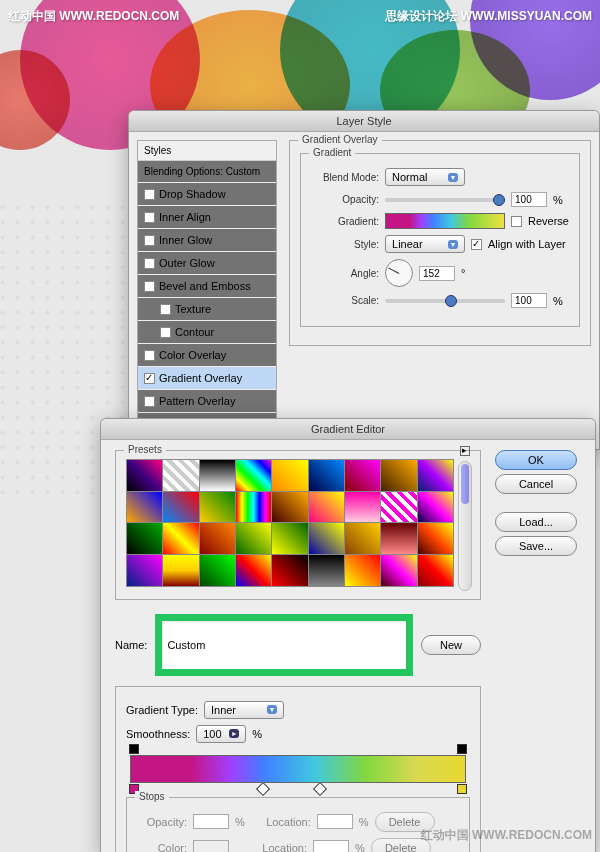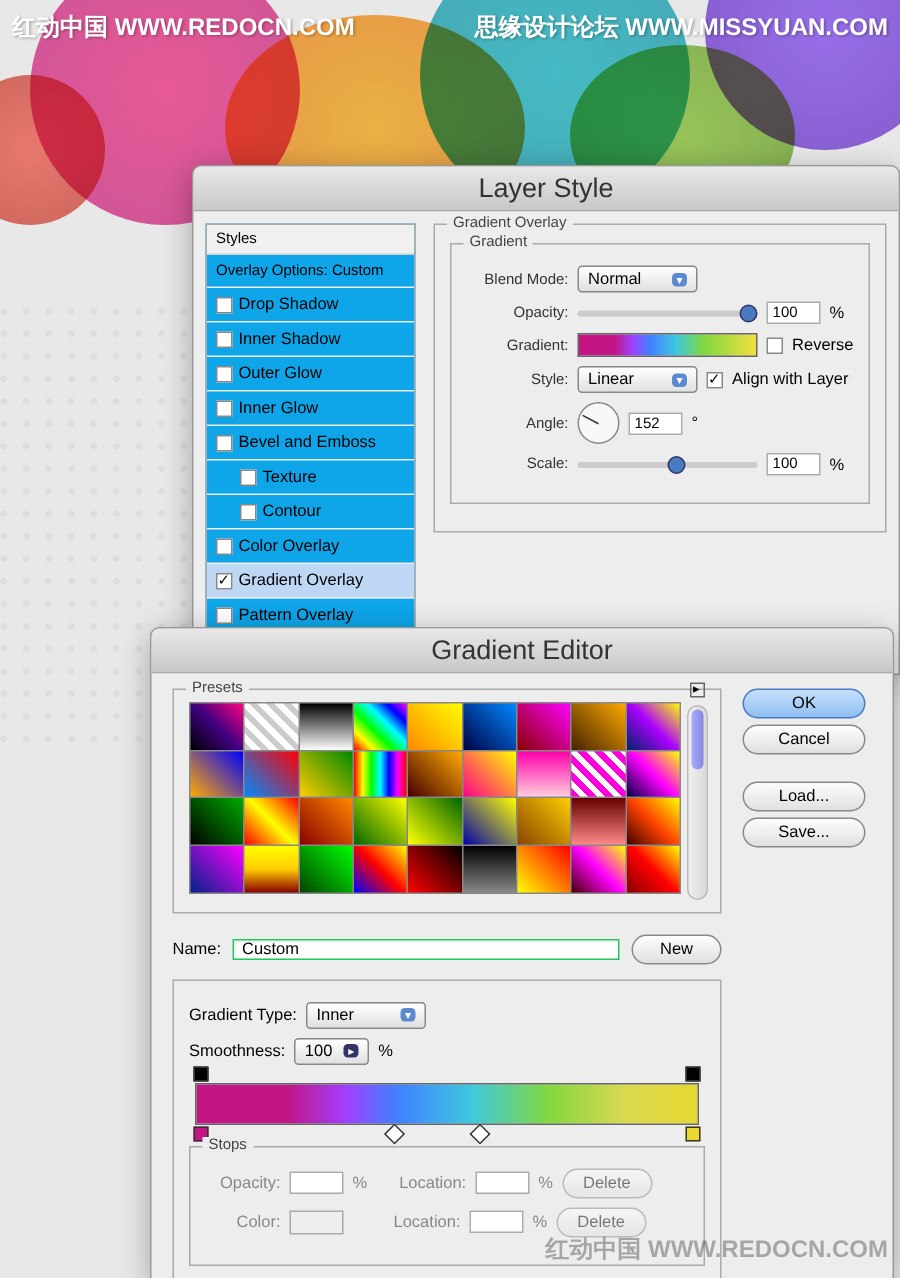--- a/index.html
+++ b/index.html
@@ -6,29 +6,29 @@
 body { width: 600px; height: 852px; background: #e8e8e8; position: relative; overflow: hidden; }
 .bg-artwork { position: absolute; top: 0; left: 0; width: 100%; height: 400px; }
 .blob { position: absolute; border-radius: 50%; mix-blend-mode: multiply; opacity: 0.7; }
 .b1 { width: 180px; height: 180px; background: radial-gradient(circle, #ff2080, #d0157d); top: -30px; left: 20px; }
 .b2 { width: 200px; height: 150px; background: radial-gradient(circle, #ffaa00, #ff7700); top: 10px; left: 150px; }
 .b3 { width: 180px; height: 180px; background: radial-gradient(circle, #00b8c8, #0099aa); top: -40px; left: 280px; }
 .b4 { width: 150px; height: 120px; background: radial-gradient(circle, #80c820, #60a010); top: 30px; left: 380px; }
 .b5 { width: 160px; height: 160px; background: radial-gradient(circle, #8040ff, #6020d0); top: -60px; left: 470px; }
 .b6 { width: 100px; height: 100px; background: radial-gradient(circle, #ff5040, #d03020); top: 50px; left: -30px; }
 .dots { position: absolute; width: 200px; height: 300px; background: radial-gradient(circle, #ccc 20%, transparent 20%); background-size: 15px 15px; opacity: 0.4; }
-.watermark { position: absolute; color: #fff; font-size: 16px; font-weight: bold; text-shadow: 1px 1px 2px rgba(0,0,0,.3); z-index: 5; }
+.watermark { position: absolute; color: #fff; font-size: 12px; font-weight: bold; text-shadow: 1px 1px 2px rgba(0,0,0,.3); z-index: 5; }
 .wm-left { top: 8px; left: 8px; }
 .wm-right { top: 8px; right: 8px; }
 .wm-bottom { bottom: 8px; right: 8px; color: rgba(0,0,0,.3); text-shadow: none; }
 .window { position: absolute; background: #ededed; border: 1px solid #999; border-radius: 6px 6px 0 0; box-shadow: 0 5px 20px rgba(0,0,0,.3); }
-.titlebar { background: linear-gradient(#e8e8e8, #c8c8c8); border-bottom: 1px solid #aaa; border-radius: 6px 6px 0 0; text-align: center; padding: 4px; font-size: 18px; color: #333; }
+.titlebar { background: linear-gradient(#e8e8e8, #c8c8c8); border-bottom: 1px solid #aaa; border-radius: 6px 6px 0 0; text-align: center; padding: 4px; font-size: 11px; color: #333; }
 .layer-style { top: 110px; left: 128px; width: 472px; height: 340px; }
 .ls-body { display: flex; height: calc(100% - 24px); }
-.styles-panel { width: 151px; border: 1px solid #aaa; margin: 8px 4px 8px 8px; background: #0ea5e9; position: relative; }
+.styles-panel { width: 151px; border: 1px solid #aaa; margin: 8px 4px 8px 8px; background: #737373; position: relative; }
 .styles-header { background: #f0f0f0; border-bottom: 1px solid #ccc; padding: 4px 6px; font-size: 10px; }
 .style-item { padding: 5px 6px; border-bottom: 1px solid #eee; display: flex; align-items: center; gap: 4px; font-size: 10px; cursor: pointer; }
 .style-item.selected { background: #bdd7f5; }
 .style-item.sub { padding-left: 22px; }
 .checkbox { width: 11px; height: 11px; border: 1px solid #888; background: #fff; display: inline-block; flex-shrink: 0; position: relative; }
 .checkbox.checked::after { content: "✓"; position: absolute; top: -2px; left: 0; font-size: 10px; color: #000; }
 .gradient-section { flex: 1; padding: 8px; }
 .fieldset { border: 1px solid #aaa; padding: 8px 10px 12px; margin-bottom: 6px; position: relative; }
 .fieldset-label { position: absolute; top: -7px; left: 8px; background: #ededed; padding: 0 4px; font-size: 10px; color: #444; }
 .row { display: flex; align-items: center; margin: 6px 0; gap: 6px; }
@@ -45,21 +45,21 @@
 .ge-body { padding: 10px 14px; display: flex; gap: 10px; }
 .ge-left { flex: 1; }
 .ge-buttons { width: 90px; display: flex; flex-direction: column; gap: 4px; align-items: center; }
 .mac-btn { width: 82px; padding: 3px 0; background: linear-gradient(#fdfdfd,#e0e0e0); border: 1px solid #888; border-radius: 11px; text-align: center; font-size: 11px; cursor: pointer; }
 .mac-btn.primary { background: linear-gradient(#c8e0ff,#8fbef0); border-color: #4a7ac0; }
 .presets-grid { display: grid; grid-template-columns: repeat(9, 1fr); gap: 1px; background: #888; border: 1px solid #888; }
 .preset { aspect-ratio: 1.15; background: #888; }
 .scroll-track { width: 14px; height: 130px; background: linear-gradient(90deg,#f0f0f0,#d8d8d8); border: 1px solid #bbb; border-radius: 7px; position: absolute; right: 8px; top: 10px; }
 .scroll-thumb { position: absolute; top: 2px; left: 2px; width: 8px; height: 40px; background: linear-gradient(90deg,#aaf,#88d); border-radius: 5px; }
 .name-row { display: flex; align-items: center; gap: 8px; margin: 14px 0 10px; }
-.name-input { flex: 1; border: 1px solid #22c55e; padding: 0 5px; background: #fff; box-shadow: inset 1px 1px 2px rgba(0,0,0,.1); }
+.name-input { flex: 1; border: 7px solid #22c55e; padding: 18px 5px; background: #fff; box-shadow: inset 1px 1px 2px rgba(0,0,0,.1); }
 .grad-bar { height: 28px; border: 1px solid #666; background: linear-gradient(90deg, #c41585 0%, #c41585 18%, #a040ff 30%, #4080ff 40%, #40c8e0 55%, #80d840 70%, #d8d850 85%, #e8d830 100%); margin: 12px 4px 14px; position: relative; }
 .stop { position: absolute; width: 10px; height: 10px; border: 1px solid #333; }
 .stop.top { top: -12px; background: #000; }
 .stop.bot { bottom: -12px; }
 .disclosure { width: 10px; height: 10px; border: 1px solid #666; display: inline-block; position: relative; }
 .disclosure::after { content: "▸"; position: absolute; top: -2px; left: 1px; font-size: 9px; }
 </style>
 </head>
 <body>
 
@@ -74,37 +74,37 @@
 </div>
 <div class="watermark wm-left">红动中国 WWW.REDOCN.COM</div>
 <div class="watermark wm-right">思缘设计论坛 WWW.MISSYUAN.COM</div>
 <div class="watermark wm-bottom">红动中国 WWW.REDOCN.COM</div>
 
 <div class="window layer-style">
   <div class="titlebar">Layer Style</div>
   <div class="ls-body">
     <div class="styles-panel">
       <div class="styles-header">Styles</div>
-      <div class="style-item">Overlay Options: Custom</div>
+      <div class="style-item">Blending Options: Custom</div>
       <div id="style-items">
           <div class="style-item">
             <span class="checkbox"></span>
             <span>Drop Shadow</span>
           </div>
           <div class="style-item">
             <span class="checkbox"></span>
-            <span>Inner Shadow</span>
+            <span>Inner Align</span>
+          </div>
+          <div class="style-item">
+            <span class="checkbox"></span>
+            <span>Inner Glow</span>
           </div>
           <div class="style-item">
             <span class="checkbox"></span>
             <span>Outer Glow</span>
-          </div>
-          <div class="style-item">
-            <span class="checkbox"></span>
-            <span>Inner Glow</span>
           </div>
           <div class="style-item">
             <span class="checkbox"></span>
             <span>Bevel and Emboss</span>
           </div>
           <div class="style-item sub">
             <span class="checkbox"></span>
             <span>Texture</span>
           </div>
           <div class="style-item sub">

